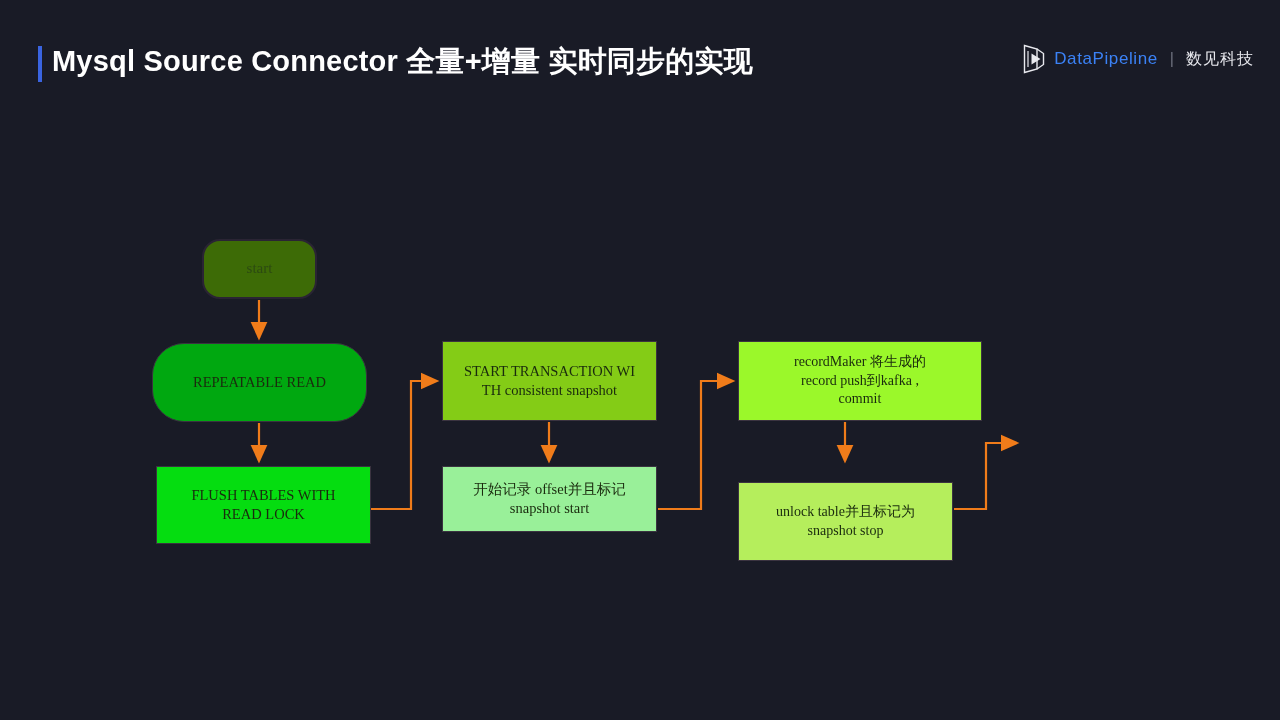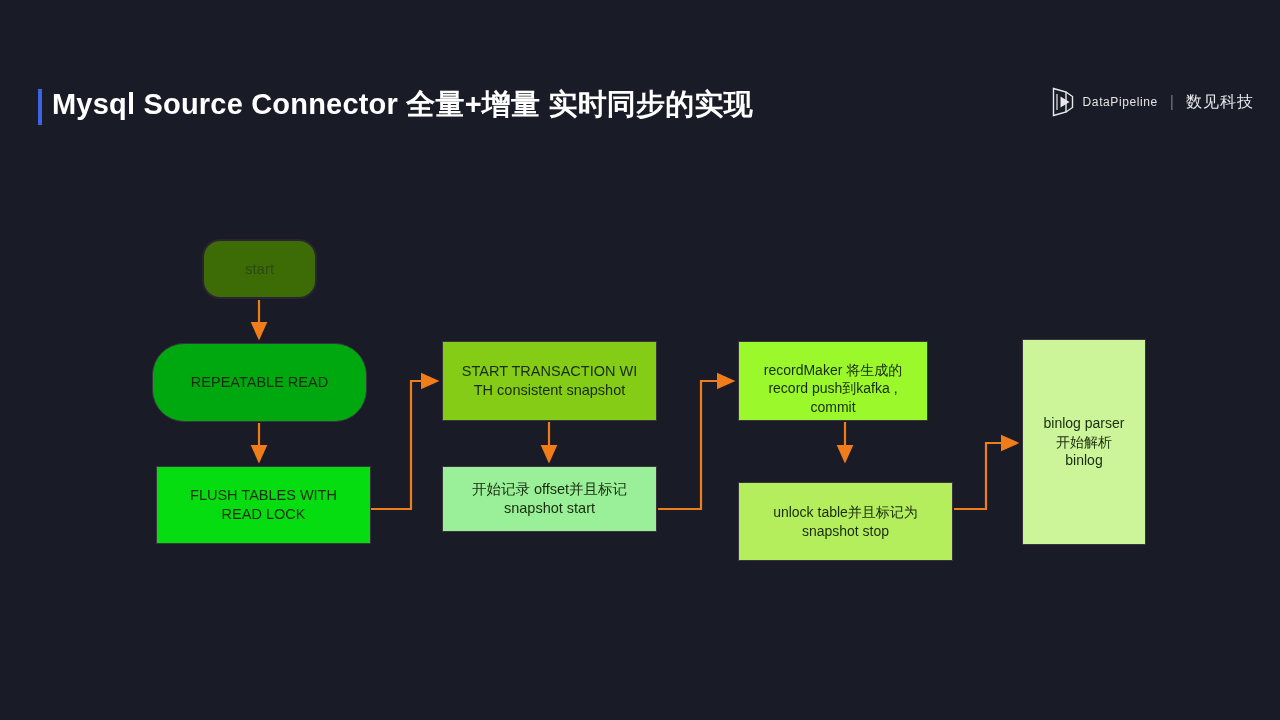--- a/index.html
+++ b/index.html
@@ -12,21 +12,21 @@
   #slide {
     position: relative;
     width: 1280px; height: 720px;
     background: #191b26;
   }
 
   
   #header {
     position: absolute;
     left: 0; top: 0;
-    width: 1280px; height: 110px; margin-top: 43px;
+    width: 1280px; height: 110px;
   }
   #title-accent {
     position: absolute;
     left: 38px; top: 46px;
     width: 4px; height: 36px;
     background: #3a64e0;
   }
   #page-title {
     position: absolute;
     left: 52px; top: 42px;
@@ -40,22 +40,22 @@
   #brand {
     position: absolute;
     right: 26px; top: 44px;
     display: flex;
     align-items: center;
     gap: 9px;
     height: 30px;
   }
   #brand-mark { width: 22px; height: 30px; display: block; }
   #brand-name {
-    font-size: 12px;
-    color: #e5e5e5;
+    font-size: 17px;
+    color: #3b82f6;
     letter-spacing: 0.6px;
   }
   #brand-sep {
     color: #6e727f;
     font-size: 16px;
     margin: 0 3px;
   }
   #brand-cn {
     font-size: 16px;
     color: #e8e9ee;
@@ -72,21 +72,21 @@
     position: absolute;
     display: flex;
     align-items: center;
     justify-content: center;
     text-align: center;
     border: 1px solid #3a3340;
     color: #1a2b0e;
     line-height: 1.32;
     padding: 4px 6px;
   }
-  .node .label { width: 100%; white-space: pre-line; }
+  .node .label { width: 100%; white-space: pre-line; font-family: Liberation Serif, serif; }
 
   #node-start {
     left: 202px; top: 239px;
     width: 115px; height: 60px;
     background: #3d6b06;
     border: 2px solid #2a2434;
     border-radius: 18px;
     font-size: 15px;
     color: #2c4a12;
   }
@@ -110,24 +110,23 @@
     font-size: 14.5px;
   }
   #node-record-offset {
     left: 442px; top: 466px;
     width: 215px; height: 66px;
     background: #99f099;
     font-size: 14.5px;
   }
   #node-record-maker {
     left: 738px; top: 341px;
-    width: 190px; height: 80px;
+    width: 244px; height: 80px;
     background: #9bf82a;
     font-size: 14px;
-    align-items: flex-end;
   }
   #node-unlock-table {
     left: 738px; top: 466px;
     width: 215px; height: 79px;
     background: #b5ee5c;
     font-size: 14px;
     margin-top: 16px;
   }
   #node-binlog-parser {
     left: 1022px; top: 339px;
@@ -215,20 +214,15 @@
       <span class="label">recordMaker 将生成的
 record push到kafka ,
 commit</span>
     </div>
 
     <div class="node" id="node-unlock-table">
       <span class="label">unlock table并且标记为
 snapshot stop</span>
     </div>
 
-    <div class="node" id="node-binlog-parser">
-      <span class="label">binlog parser
-开始解析
-binlog</span>
-    </div>
 
   </div>
 </div>
 
 </body></html>

